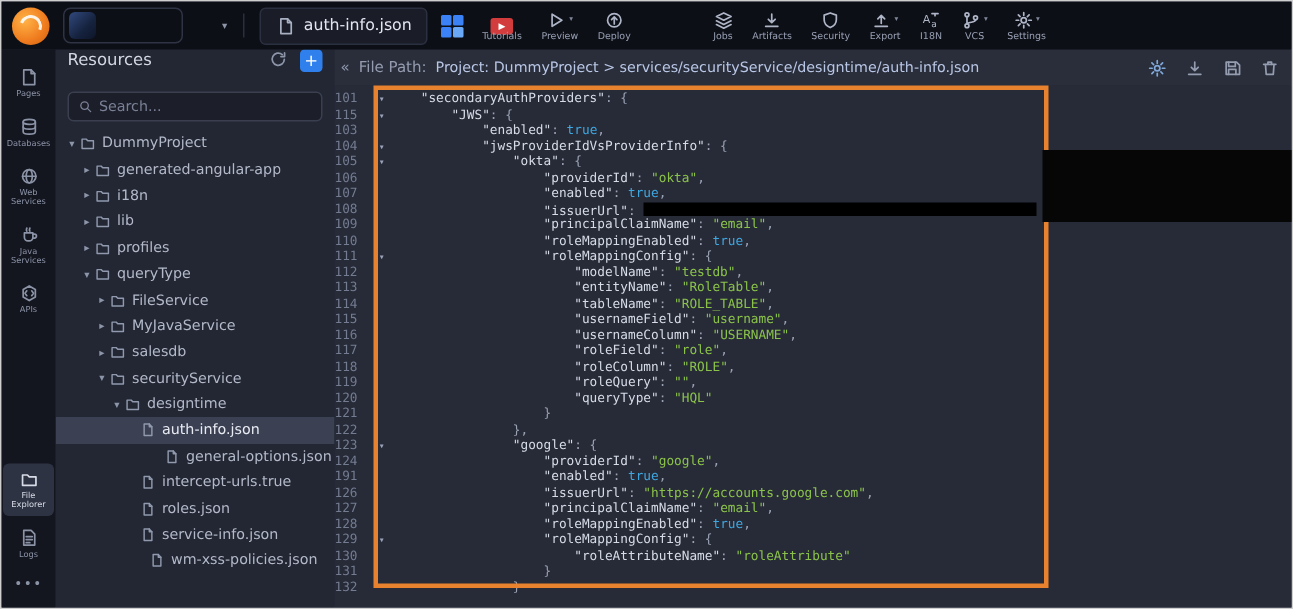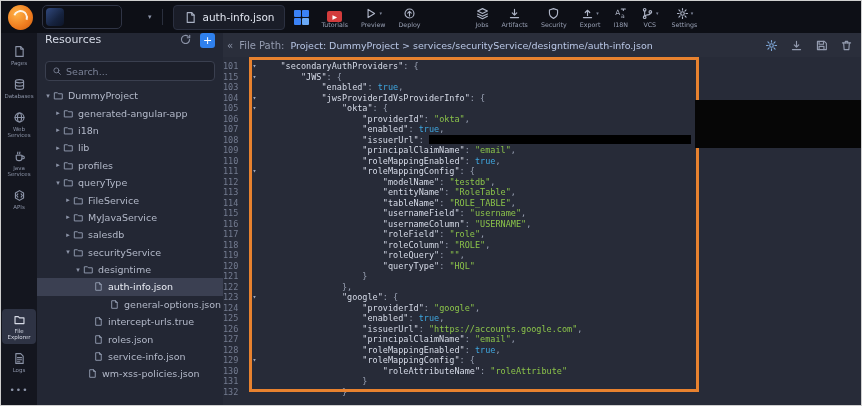--- a/index.html
+++ b/index.html
@@ -463,21 +463,21 @@
         <div class="trow" style="padding-left: 46px;">
           <span class="tarrow"></span>
           <span class="tic">
             <svg width="13" height="13" viewBox="0 0 16 16" fill="none" stroke="currentColor" stroke-width="1.4" stroke-linecap="round" stroke-linejoin="round">
               <path d="M4.5 2.5h5l2.5 2.5v8.5h-7.5z"></path>
               <path d="M9.5 2.5V5H12"></path>
             </svg>
           </span>
           <span class="tlabel">service-info.json</span>
         </div>
-        <div class="trow" style="padding-left: 40px;">
+        <div class="trow" style="padding-left: 52px;">
           <span class="tarrow"></span>
           <span class="tic">
             <svg width="13" height="13" viewBox="0 0 16 16" fill="none" stroke="currentColor" stroke-width="1.4" stroke-linecap="round" stroke-linejoin="round">
               <path d="M4.5 2.5h5l2.5 2.5v8.5h-7.5z"></path>
               <path d="M9.5 2.5V5H12"></path>
             </svg>
           </span>
           <span class="tlabel">wm-xss-policies.json</span>
         </div>
       </div>
@@ -535,21 +535,21 @@
         <div class="cl"><span class="ln">115</span><span class="fold"></span><span class="ct">                        <span class="tok-k">"usernameField"</span><span class="tok-p">: </span><span class="tok-s">"username"</span><span class="tok-p">,</span></span></div>
         <div class="cl"><span class="ln">116</span><span class="fold"></span><span class="ct">                        <span class="tok-k">"usernameColumn"</span><span class="tok-p">: </span><span class="tok-s">"USERNAME"</span><span class="tok-p">,</span></span></div>
         <div class="cl"><span class="ln">117</span><span class="fold"></span><span class="ct">                        <span class="tok-k">"roleField"</span><span class="tok-p">: </span><span class="tok-s">"role"</span><span class="tok-p">,</span></span></div>
         <div class="cl"><span class="ln">118</span><span class="fold"></span><span class="ct">                        <span class="tok-k">"roleColumn"</span><span class="tok-p">: </span><span class="tok-s">"ROLE"</span><span class="tok-p">,</span></span></div>
         <div class="cl"><span class="ln">119</span><span class="fold"></span><span class="ct">                        <span class="tok-k">"roleQuery"</span><span class="tok-p">: </span><span class="tok-s">""</span><span class="tok-p">,</span></span></div>
         <div class="cl"><span class="ln">120</span><span class="fold"></span><span class="ct">                        <span class="tok-k">"queryType"</span><span class="tok-p">: </span><span class="tok-s">"HQL"</span></span></div>
         <div class="cl"><span class="ln">121</span><span class="fold"></span><span class="ct">                    <span class="tok-p">}</span></span></div>
         <div class="cl"><span class="ln">122</span><span class="fold"></span><span class="ct">                <span class="tok-p">},</span></span></div>
         <div class="cl"><span class="ln">123</span><span class="fold">▾</span><span class="ct">                <span class="tok-k">"google"</span><span class="tok-p">: {</span></span></div>
         <div class="cl"><span class="ln">124</span><span class="fold"></span><span class="ct">                    <span class="tok-k">"providerId"</span><span class="tok-p">: </span><span class="tok-s">"google"</span><span class="tok-p">,</span></span></div>
-        <div class="cl"><span class="ln">125</span><span class="fold"></span><span class="ct">                    <span class="tok-k">"enabled"</span><span class="tok-p">: </span><span class="tok-b">true</span><span class="tok-p">,</span></span></div>
+        <div class="cl"><span class="ln">191</span><span class="fold"></span><span class="ct">                    <span class="tok-k">"enabled"</span><span class="tok-p">: </span><span class="tok-b">true</span><span class="tok-p">,</span></span></div>
         <div class="cl"><span class="ln">126</span><span class="fold"></span><span class="ct">                    <span class="tok-k">"issuerUrl"</span><span class="tok-p">: </span><span class="tok-s">"https://accounts.google.com"</span><span class="tok-p">,</span></span></div>
         <div class="cl"><span class="ln">127</span><span class="fold"></span><span class="ct">                    <span class="tok-k">"principalClaimName"</span><span class="tok-p">: </span><span class="tok-s">"email"</span><span class="tok-p">,</span></span></div>
         <div class="cl"><span class="ln">128</span><span class="fold"></span><span class="ct">                    <span class="tok-k">"roleMappingEnabled"</span><span class="tok-p">: </span><span class="tok-b">true</span><span class="tok-p">,</span></span></div>
         <div class="cl"><span class="ln">129</span><span class="fold">▾</span><span class="ct">                    <span class="tok-k">"roleMappingConfig"</span><span class="tok-p">: {</span></span></div>
         <div class="cl"><span class="ln">130</span><span class="fold"></span><span class="ct">                        <span class="tok-k">"roleAttributeName"</span><span class="tok-p">: </span><span class="tok-s">"roleAttribute"</span></span></div>
         <div class="cl"><span class="ln">131</span><span class="fold"></span><span class="ct">                    <span class="tok-p">}</span></span></div>
         <div class="cl"><span class="ln">132</span><span class="fold"></span><span class="ct">                <span class="tok-p">}</span></span></div>
       </div>
   </div>
 

